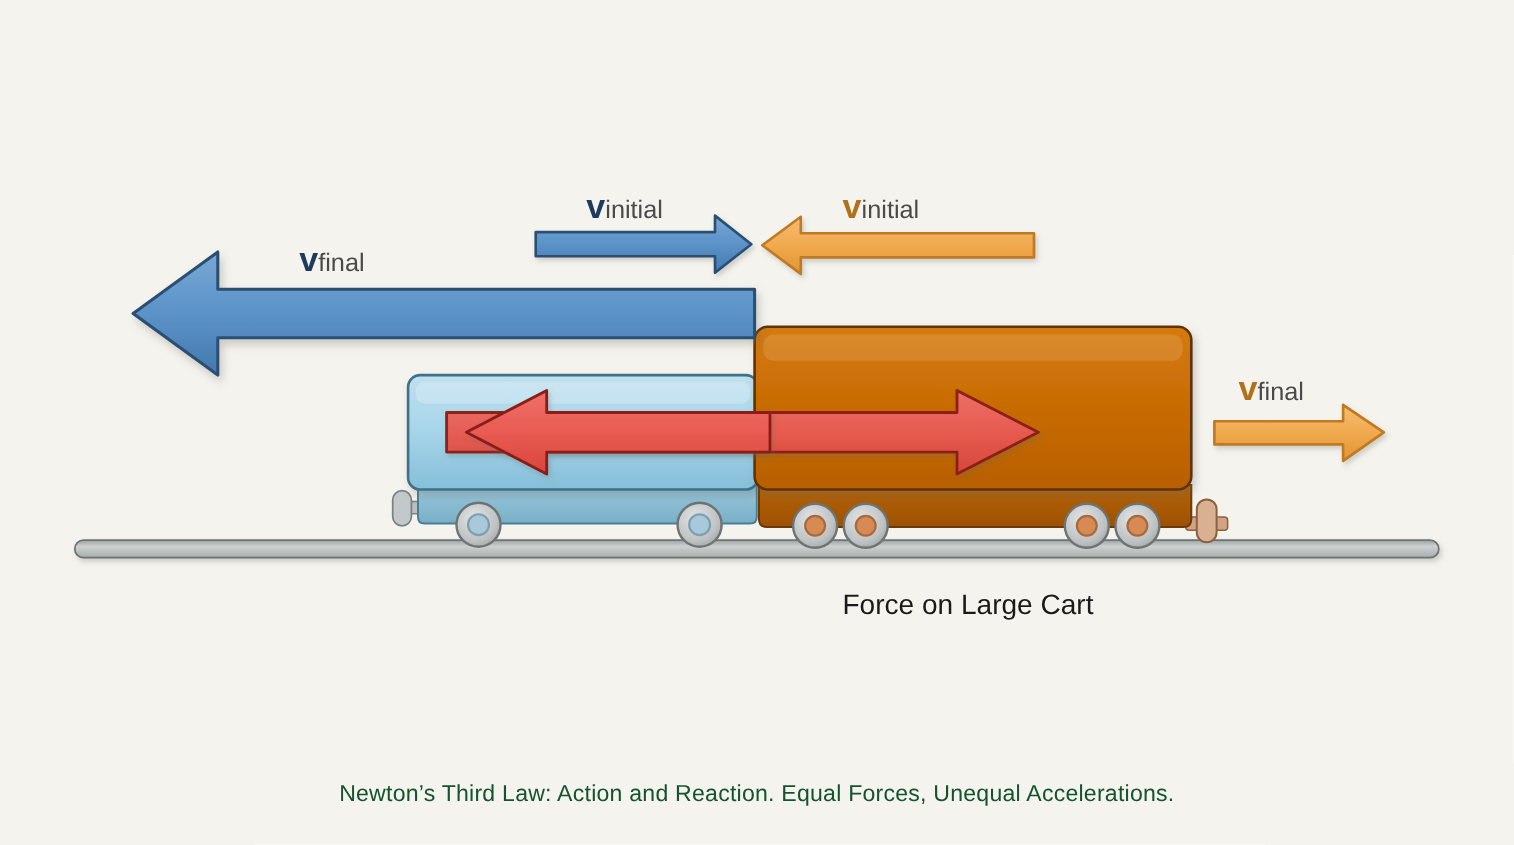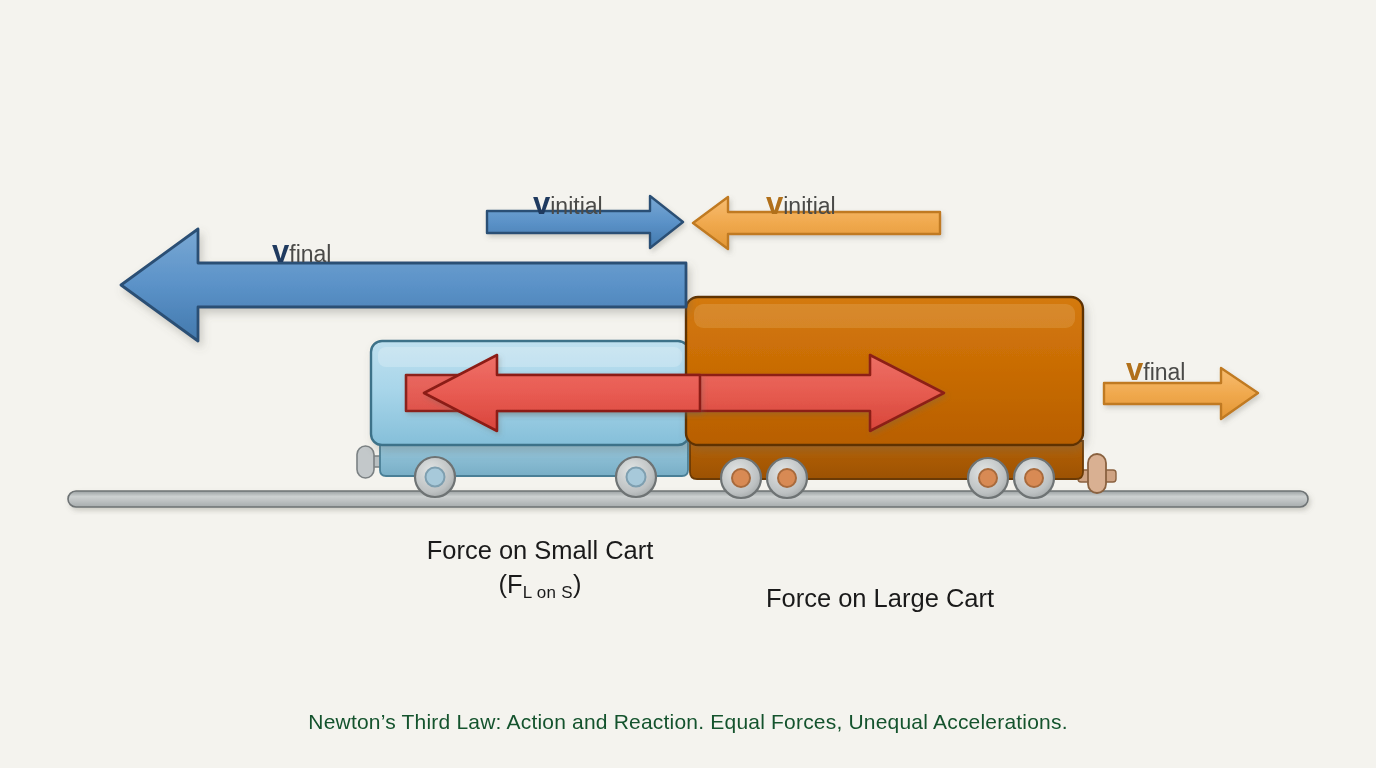--- a/index.html
+++ b/index.html
@@ -25,21 +25,20 @@
   }
   .lbl {
     position: absolute;
     white-space: nowrap;
     line-height: 1;
     pointer-events: none;
   }
   .vlabel {
     font-size: 31px;
     font-weight: 700;
-    margin-top: 16px;
   }
   .vlabel .sub {
     font-size: 23px;
     font-weight: 400;
     color: #4a4a48;
   }
   .vlabel.blue .v { color: #1f3a5f; }
   .vlabel.orange .v { color: #b1701a; }
 
   .forcelabel {
@@ -223,24 +222,20 @@
   </div>
 
   <div class="lbl vlabel orange" style="left:766px; top:172px;">
     <span class="v">v</span><span class="sub">initial</span>
   </div>
 
   <div class="lbl vlabel orange" style="left:1126px; top:338px;">
     <span class="v">v</span><span class="sub">final</span>
   </div>
 
-  <div class="forcelabel" style="left:340px; top:533px; width:400px;">
-    <div>Force on Small Cart</div>
-    <div><span>(F</span><span class="sub2">L on S</span><span>)</span></div>
-  </div>
-
-  <div class="forcelabel" style="left:680px; top:533px; width:400px;margin-top:48px;">
+
+  <div class="forcelabel" style="left:680px; top:533px; width:400px;">
     <div>Force on Large Cart</div>
   </div>
 
   <div class="caption" style="top:710px;">Newton’s Third Law: Action and Reaction. Equal Forces, Unequal Accelerations.</div>
 
 </div>
 
 </body></html>

